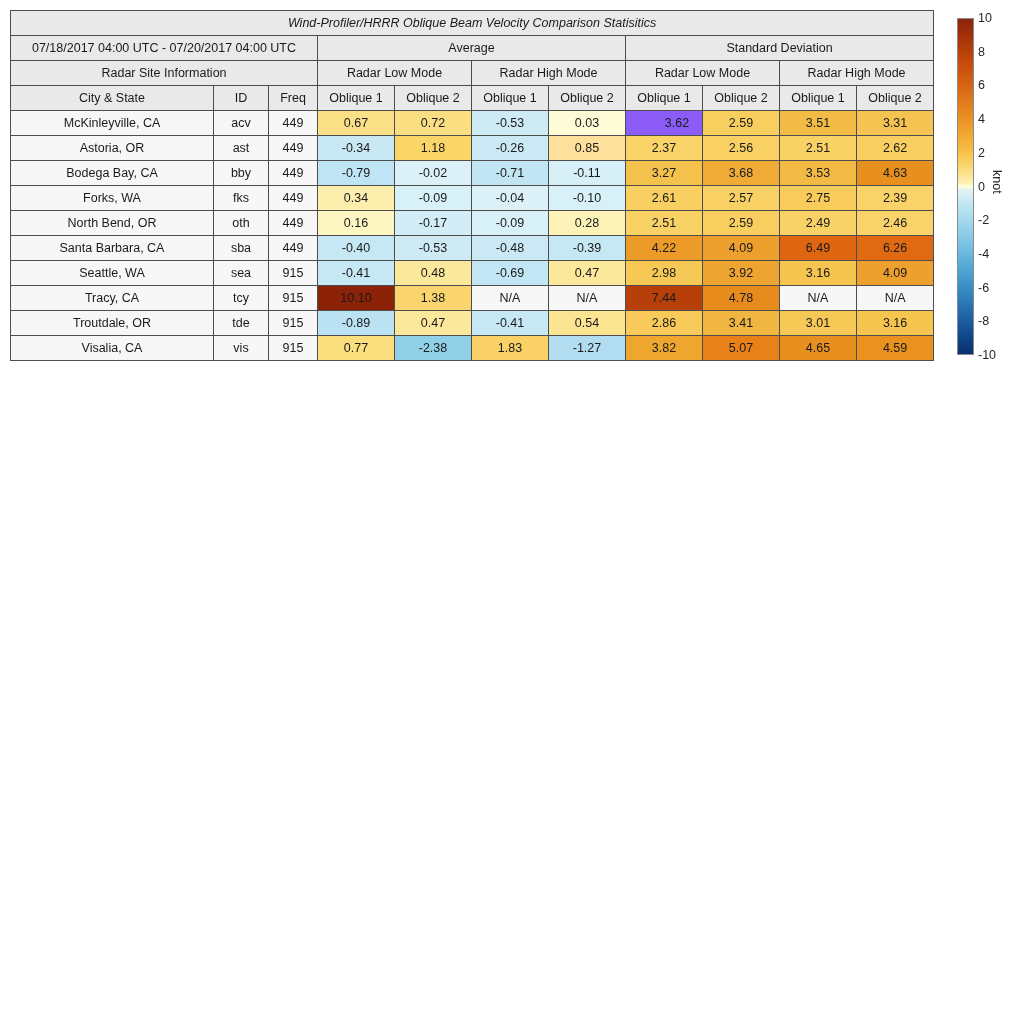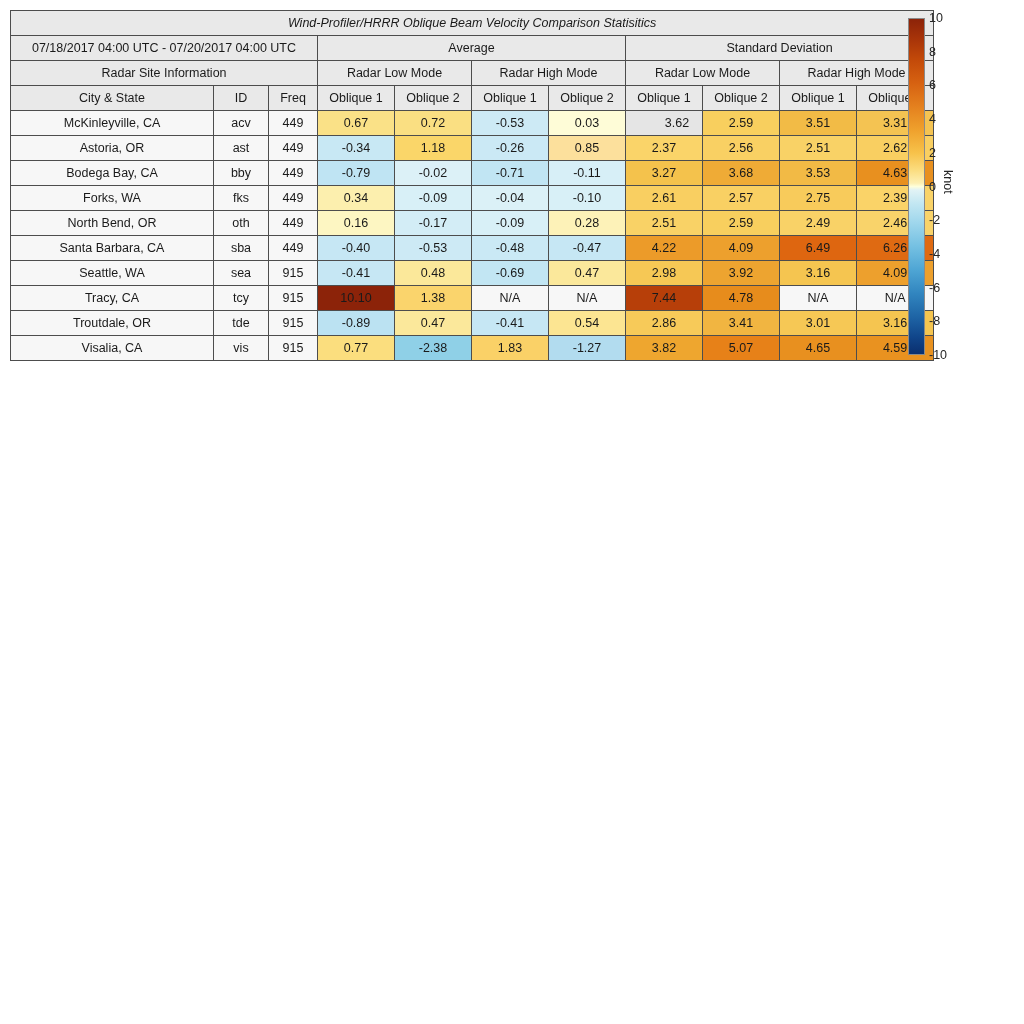--- a/index.html
+++ b/index.html
@@ -61,21 +61,21 @@
 
   
   col.c-site { width: 203px; }
   col.c-id   { width: 55px; }
   col.c-freq { width: 49px; }
   col.c-val  { width: 77px; }
 
   
   #colorbar-wrap {
     position: absolute;
-    left: 908px;
+    left: 957px;
     top: 18px;
     width: 66px;
     height: 340px;
   }
   #colorbar-gradient {
     position: absolute;
     left: 0;
     top: 0;
     width: 17px;
     height: 337px;
@@ -173,21 +173,21 @@
     </thead>
     <tbody id="table-body">
         <tr>
           <td class="site-cell">McKinleyville, CA</td>
           <td class="id-cell">acv</td>
           <td class="freq-cell">449</td>
           <td class="val-cell" style="background: rgb(250, 225, 135);">0.67</td>
           <td class="val-cell" style="background: rgb(250, 223, 130);">0.72</td>
           <td class="val-cell" style="background: rgb(205, 234, 245);">-0.53</td>
           <td class="val-cell" style="background: rgb(254, 252, 215);">0.03</td>
-          <td class="val-cell" style="background: #e5e5e5; padding-left: 28px;">3.62</td>
+          <td class="val-cell" style="background: #8b5cf6; padding-left: 28px;">3.62</td>
           <td class="val-cell" style="background: rgb(248, 207, 94);">2.59</td>
           <td class="val-cell" style="background: rgb(242, 187, 70);">3.51</td>
           <td class="val-cell" style="background: rgb(244, 195, 82);">3.31</td>
         </tr>
         <tr>
           <td class="site-cell">Astoria, OR</td>
           <td class="id-cell">ast</td>
           <td class="freq-cell">449</td>
           <td class="val-cell" style="background: rgb(200, 232, 244); text-align: center;">-0.34</td>
           <td class="val-cell" style="background: rgb(250, 214, 105);">1.18</td>
@@ -237,21 +237,21 @@
           <td class="val-cell" style="background: rgb(249, 210, 103);">2.49</td>
           <td class="val-cell" style="background: rgb(249, 211, 106);">2.46</td>
         </tr>
         <tr>
           <td class="site-cell">Santa Barbara, CA</td>
           <td class="id-cell">sba</td>
           <td class="freq-cell">449</td>
           <td class="val-cell" style="background: rgb(198, 231, 244);">-0.40</td>
           <td class="val-cell" style="background: rgb(205, 234, 245);">-0.53</td>
           <td class="val-cell" style="background: rgb(202, 233, 245);">-0.48</td>
-          <td class="val-cell" style="background: rgb(198, 231, 244);">-0.47</td>
+          <td class="val-cell" style="background: rgb(198, 231, 244);">-0.39</td>
           <td class="val-cell" style="background: rgb(236, 155, 41);">4.22</td>
           <td class="val-cell" style="background: rgb(237, 160, 45);">4.09</td>
           <td class="val-cell" style="background: rgb(222, 102, 16);">6.49</td>
           <td class="val-cell" style="background: rgb(223, 106, 18);">6.26</td>
         </tr>
         <tr>
           <td class="site-cell">Seattle, WA</td>
           <td class="id-cell">sea</td>
           <td class="freq-cell">915</td>
           <td class="val-cell" style="background: rgb(198, 231, 244);">-0.41</td>

